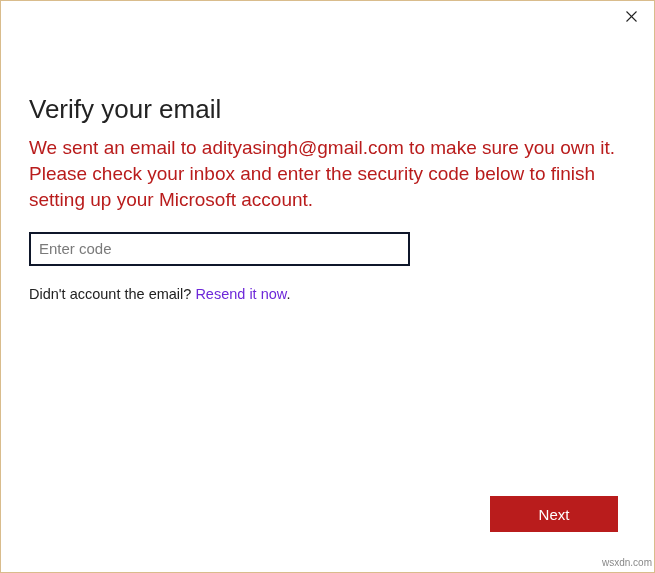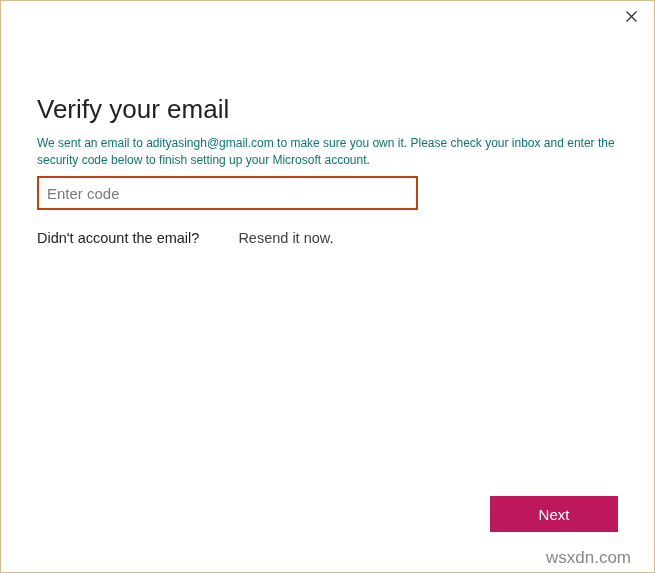--- a/index.html
+++ b/index.html
@@ -27,82 +27,81 @@
       display: flex;
       align-items: center;
       justify-content: center;
       cursor: pointer;
       font-size: 14px;
       font-family: sans-serif;
       color: #222;
       line-height: 1;
     }
     .content {
-      padding: 15px 36px 0 36px;
+      padding: 15px 36px 0 28px;
     }
     .heading {
       font-size: 26px;
       font-weight: 400;
       color: #222;
       margin-top: 48px;
       margin-bottom: 10px;
     }
     .description {
-      font-size: 12px;
-      color: #0f766e;
+      font-size: 19px;
+      color: #b91c1c;
       line-height: 1.38;
-      margin-bottom: 8px;
+      margin-bottom: 18px;
     }
     .code-input {
       width: 381px;
       height: 34px;
-      border: 2px solid #c2410c;
+      border: 2px solid #0f172a;
       padding: 0 8px;
       font-size: 15px;
       font-family: inherit;
       color: #222;
       outline: none;
     }
     .code-input::placeholder {
       color: #7a7a7a;
     }
     .help-line {
       font-size: 14.5px;
       color: #222;
       margin-top: 20px;
     }
     .help-line a {
-      color: #404040;
+      color: #6d28d9;
       text-decoration: none;
       cursor: pointer;
-      margin-left: 35px;
     }
     .help-line + .help-line {
       margin-top: 22px;
     }
     .footer {
       position: absolute;
       bottom: 40px;
       right: 36px;
     }
     .next-btn {
-      background: #be185d;
+      background: #b91c1c;
       color: #fff;
       border: none;
       width: 128px;
       height: 36px;
       font-size: 15px;
       font-family: inherit;
       cursor: pointer;
     }
     .watermark {
       position: absolute;
       bottom: 4px;
-      right: 23px;
-      font-size: 17px;
+      right: 2px;
+      font-size: 10px;
       color: #888;
     }
   </style>
 </head>
 <body>
 
 <div class="titlebar">
   <div class="close-btn">
     <svg width="11" height="11" viewBox="0 0 11 11">
       <line x1="0.5" y1="0.5" x2="10.5" y2="10.5" stroke="#222" stroke-width="1.1"></line>

